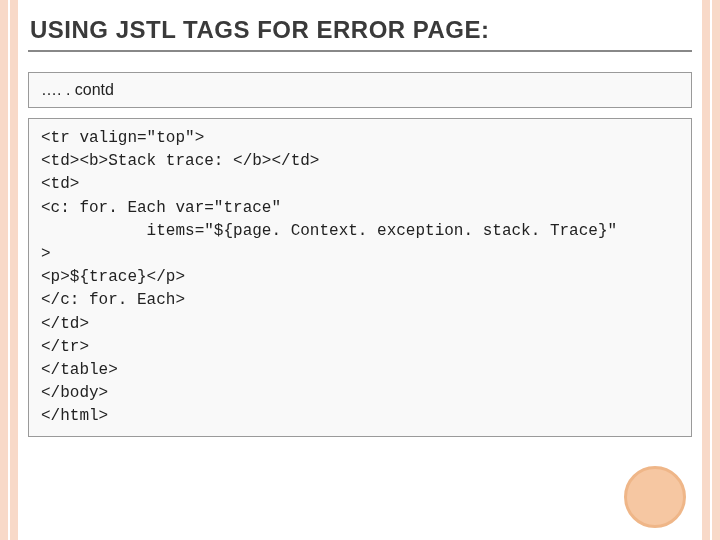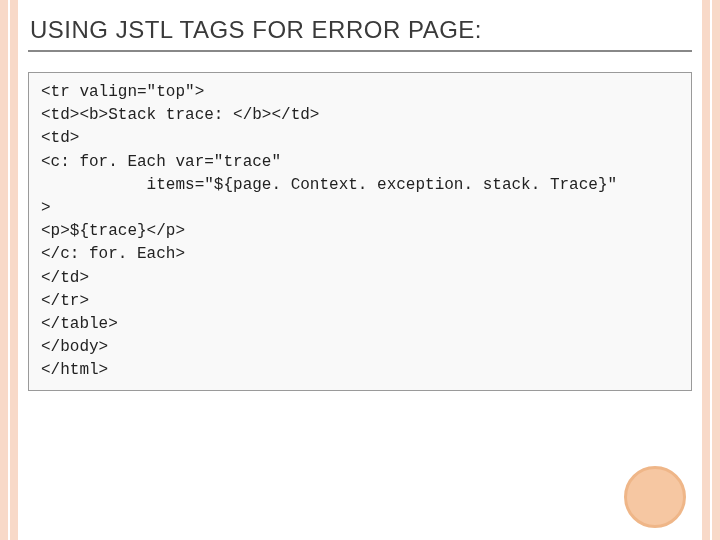--- a/index.html
+++ b/index.html
@@ -22,21 +22,21 @@
   .stripe.s3 { right: 10px; background: #f8d9c8; }
   .stripe.s4 { right: 0; background: #f8d9c8; }
   .content {
     position: absolute;
     left: 28px;
     right: 28px;
     top: 16px;
   }
   .title {
     font-size: 24px;
-    font-weight: normal;
+    font-weight: bold;
     color: #3a3a3a;
     letter-spacing: 0.5px;
     border-bottom: 2px solid #888;
     padding-bottom: 6px;
     margin-bottom: 20px;
     text-align: left;
     padding-left: 2px;
   }
   .box {
     border: 1px solid #9a9a9a;
@@ -71,20 +71,23 @@
 <body>
 
 <div class="stripe s1"></div>
 <div class="stripe s2"></div>
 <div class="stripe s3"></div>
 <div class="stripe s4"></div>
 
 <div class="content">
   <div class="title">USING JSTL TAGS FOR ERROR PAGE:</div>
 
+  <div class="box">
+    <div class="contd">…. . contd</div>
+  </div>
 
   <div class="box">
     <div class="code" id="code-block">&lt;tr valign="top"&gt;
 &lt;td&gt;&lt;b&gt;Stack trace: &lt;/b&gt;&lt;/td&gt;
 &lt;td&gt;
 &lt;c: for. Each var="trace"
            items="${page. Context. exception. stack. Trace}"
 &gt;
 &lt;p&gt;${trace}&lt;/p&gt;
 &lt;/c: for. Each&gt;

